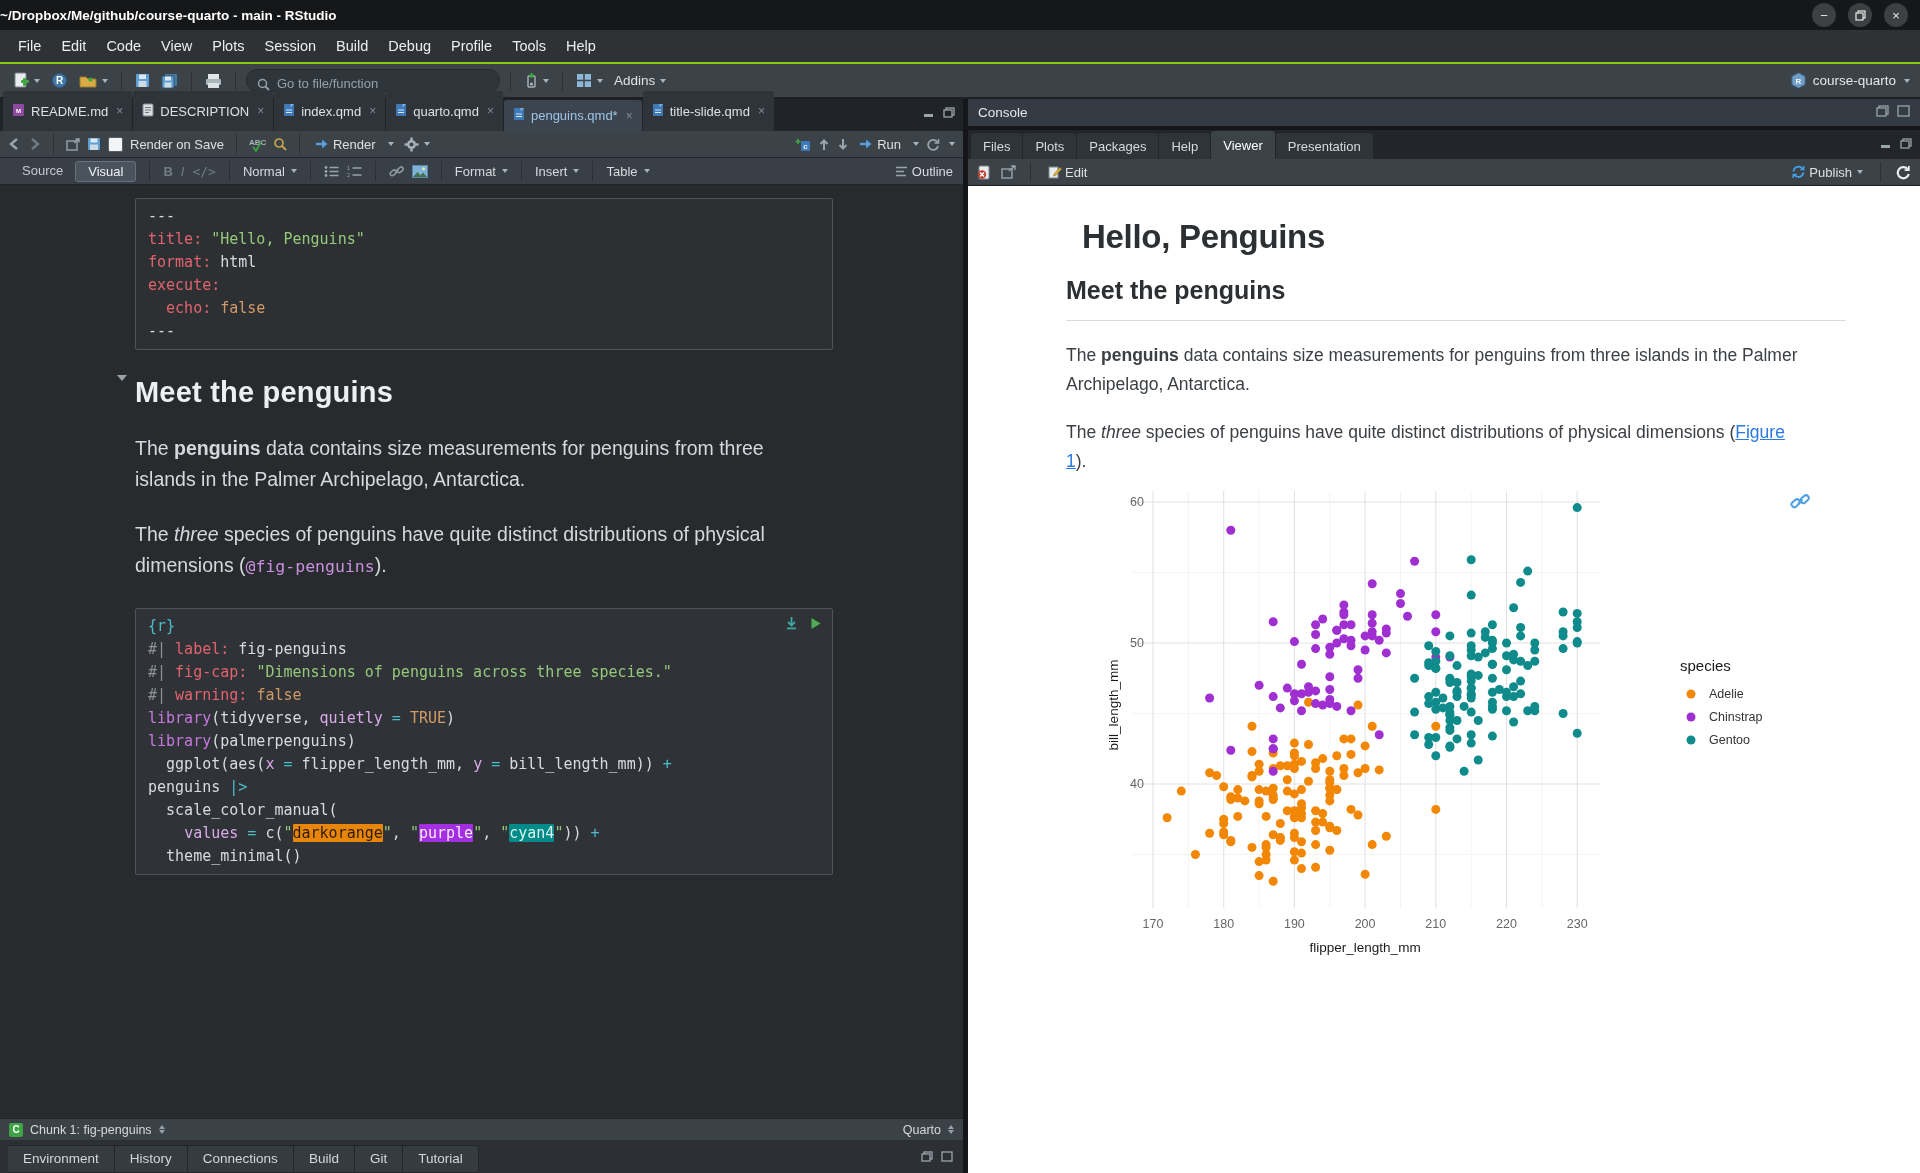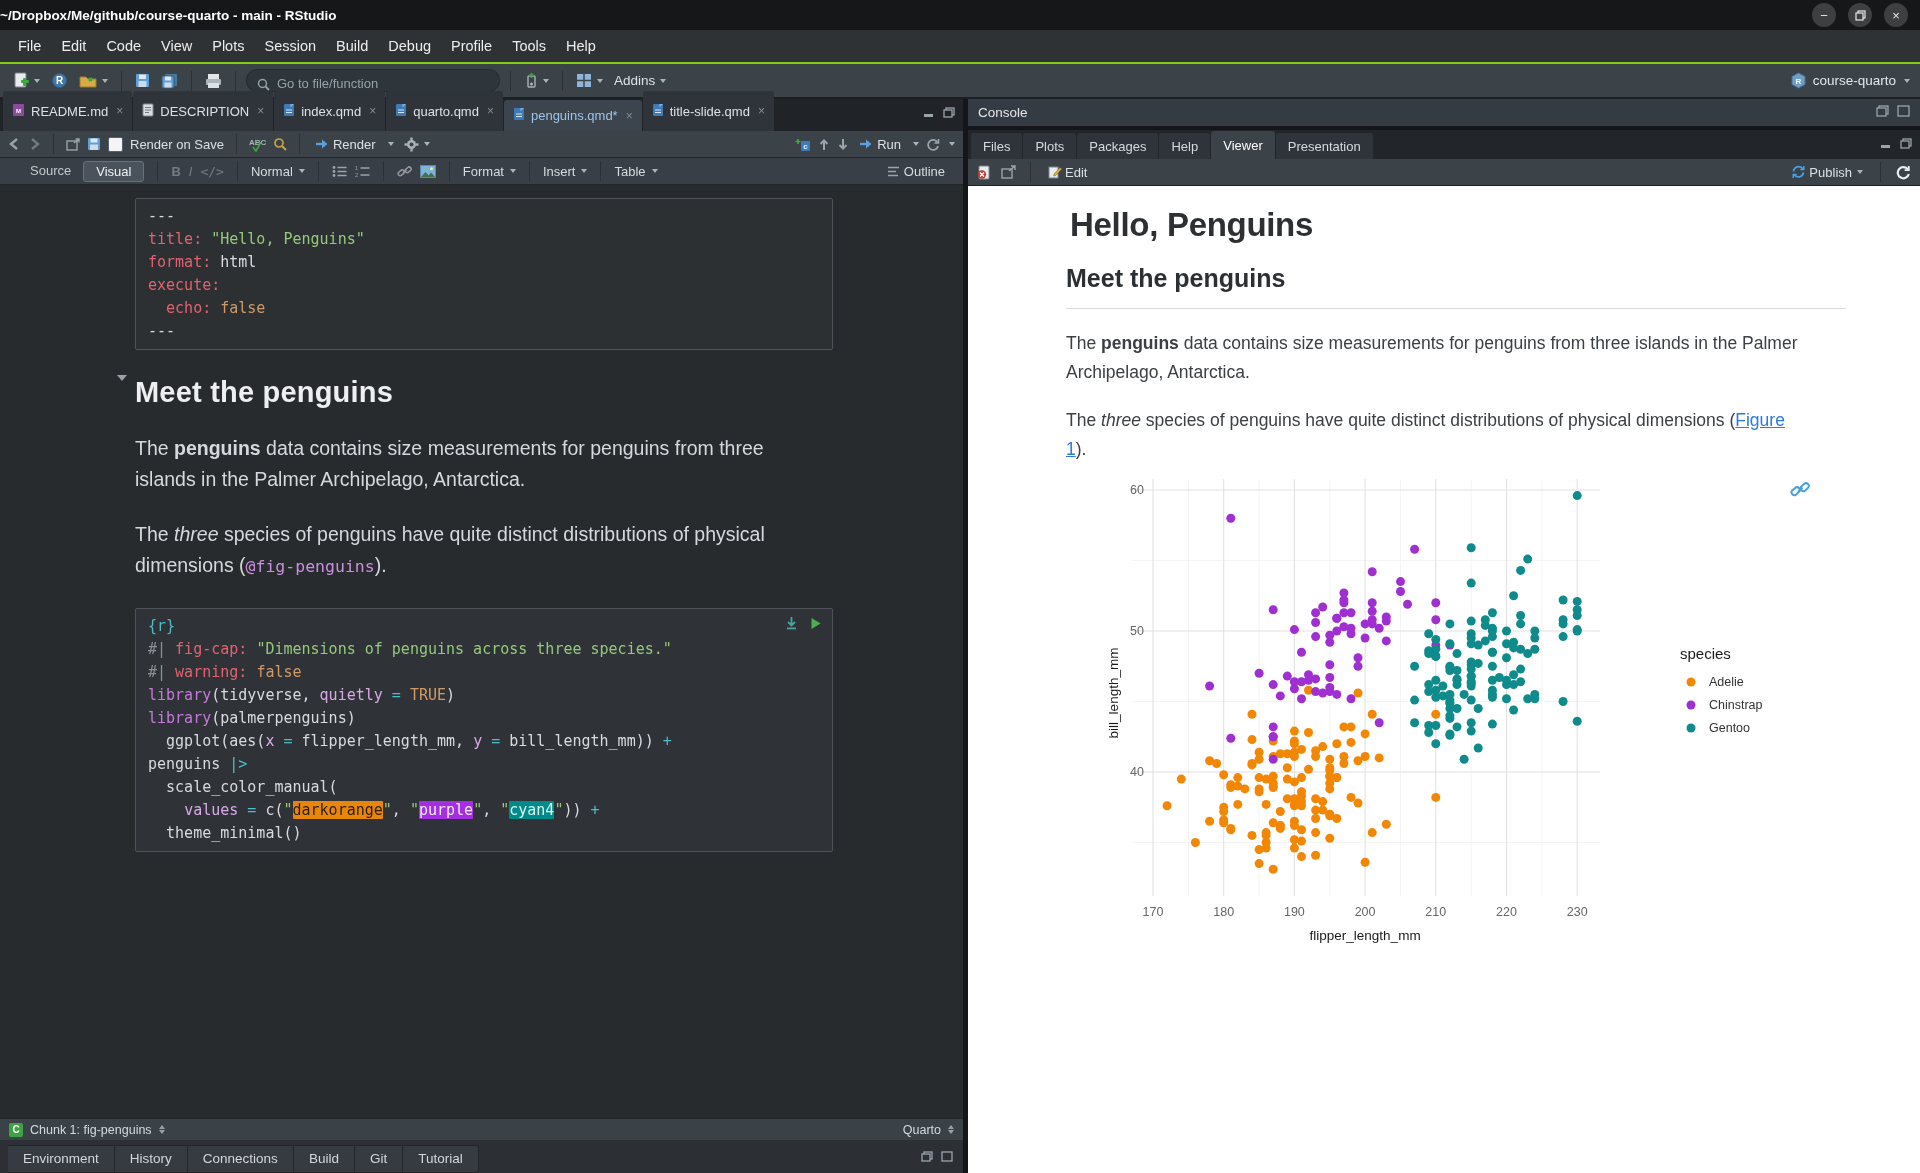--- a/index.html
+++ b/index.html
@@ -25,21 +25,21 @@
   .filetabs{height:32px;background:#202428;display:flex;align-items:flex-end;gap:1px;padding-left:3px;position:relative}
   .filetab{height:40px;background:#2e343a;border-radius:3px 3px 0 0;display:flex;align-items:center;gap:6px;padding:0 9px;font-size:13px;color:#dce0e4}
   .filetab.active{background:#3c444d;color:#9dc4e8;height:31px}
   .tabclose{color:#828c95;font-size:12px;margin-left:2px}
   .pane-winbtns{position:absolute;right:8px;top:8px;display:flex;gap:8px}
   
   .render-bar{height:26px;background:#3b4248;display:flex;align-items:center;gap:7px;padding:0 8px;border-bottom:1px solid #22262a;font-size:13px;color:#dbe0e4}
   .checkbox{width:13px;height:13px;background:#f3f5f7;border:1px solid #586069;border-radius:2px}
   .spacer{flex:1}
   
-  .visual-bar{height:26px;background:#383f46;display:flex;align-items:center;gap:8px;padding:0 18px;border-bottom:1px solid #22262a;font-size:13px;color:#d6dbdf}
+  .visual-bar{height:26px;background:#383f46;display:flex;align-items:center;gap:8px;padding:0 10px;border-bottom:1px solid #22262a;font-size:13px;color:#d6dbdf}
   .seg{display:flex}
   .segbtn{padding:2px 12px;font-size:13px;color:#c3c9ce}
   .segbtn.on{background:#4a525b;border:1px solid #69717a;border-radius:3px;color:#eef2f5}
   .fmt-dis{color:#747c83;font-size:13px}
   .fmt-dis.b{font-weight:bold}.fmt-dis.i{font-style:italic}
   .ddl{display:flex;align-items:center;gap:4px}
   
   .editor{flex:1;background:#282b2e;position:relative;overflow:hidden}
   .chev{position:absolute;left:117px;top:190px;width:0;height:0;border-left:5px solid transparent;border-right:5px solid transparent;border-top:6px solid #9aa2a9}
   .codebox{box-sizing:border-box;margin-left:135px;width:698px;border:1px solid #4d5359;border-radius:2px;background:#2c3033;padding:6px 12px;font-family:"DejaVu Sans Mono",monospace;font-size:15px;line-height:23px;position:relative}
@@ -69,21 +69,21 @@
   .bt-winbtns{position:absolute;right:10px;top:11px;display:flex;gap:8px}
   
   .console-bar{height:27px;background:#343b42;display:flex;align-items:center;padding:0 10px;font-size:13.5px;color:#e4e8eb;border-bottom:4px solid #141619;position:relative}
   .cb-winbtns{position:absolute;right:10px;top:6px;display:flex;gap:8px}
   .pane-tabs{height:29px;background:#22262a;display:flex;align-items:flex-end;gap:1px;padding-left:3px;position:relative}
   .ptab{height:26px;display:flex;align-items:center;padding:0 12px;background:#2e343a;border-radius:3px 3px 0 0;color:#d5dade;font-size:13px}
   .ptab.active{background:#3b4248;color:#ffffff;height:28px}
   .pt-winbtns{position:absolute;right:8px;top:8px;display:flex;gap:8px}
   .viewer-toolbar{height:26px;background:#3b4248;display:flex;align-items:center;gap:9px;padding:0 9px;border-bottom:1px solid #1d2023;font-size:13px;color:#dbe0e4}
   .viewer-content{flex:1;background:#ffffff;padding:16px 0 0 98px;position:relative;color:#3c4044;overflow:hidden}
-  .doc-h1{font-size:33px;font-weight:bold;color:#2d3033;margin:4px;letter-spacing:-.3px}
+  .doc-h1{font-size:33px;font-weight:bold;color:#2d3033;margin:16px;letter-spacing:-.3px}
   .doc-h2{font-size:25px;font-weight:bold;color:#2d3033;margin:20px 0 0 0;padding-bottom:15px;border-bottom:1px solid #d9dcdf;width:780px}
   .doc-p{margin:20px 0 0 0;width:740px;font-size:17.5px;line-height:28.5px}
   .doc-link{color:#2a7ae2;text-decoration:underline}
   .figure{position:relative;width:760px;margin:16px 0 0 42px;height:472px}
   .fig-link{position:absolute;left:682px;top:2px}
   .doc-caption{margin:14px 0 0 0;color:#5d6873;font-size:15.5px}
   svg text{font-family:"Liberation Sans",sans-serif}
 </style>
 </head>
 <body>
@@ -420,20 +420,21 @@
         <div class="chunk-icons">
           <svg width="13" height="14">
               <path d="M6.5 1 v8 M3 6 l3.5 3.5 L10 6" fill="none" stroke="#3fa8a0" stroke-width="1.8"></path>
               <rect x="2" y="11.5" width="9" height="1.8" fill="#3fa8a0"></rect>
             </svg>
           <svg width="12" height="13">
               <path d="M1.5 1 l9 5.5 -9 5.5 z" fill="#4fae51"></path>
             </svg>
         </div>
       <div class="cline"><span class="c-cy">{r}</span></div>
+          <div class="cline"><span class="c-cm">#| </span><span class="c-key">label:</span><span class="c-pl"> fig-penguins</span></div>
           <div class="cline"><span class="c-cm">#| </span><span class="c-key">fig-cap:</span><span class="c-pl"> </span><span class="c-str">"Dimensions of penguins across three species."</span></div>
           <div class="cline"><span class="c-cm">#| </span><span class="c-key">warning:</span><span class="c-pl"> </span><span class="c-bool">false</span></div>
           <div class="cline"><span class="c-fn">library</span><span class="c-pl">(tidyverse, </span><span class="c-par">quietly</span><span class="c-pl"> </span><span class="c-cy">=</span><span class="c-pl"> </span><span class="c-bool">TRUE</span><span class="c-pl">)</span></div>
           <div class="cline"><span class="c-fn">library</span><span class="c-pl">(palmerpenguins)</span></div>
           <div class="cline"><span class="c-pl">  ggplot(aes(</span><span class="c-par">x</span><span class="c-pl"> </span><span class="c-cy">=</span><span class="c-pl"> flipper_length_mm, </span><span class="c-par">y</span><span class="c-pl"> </span><span class="c-cy">=</span><span class="c-pl"> bill_length_mm)) </span><span class="c-cy">+</span></div>
           <div class="cline"><span class="c-pl">penguins </span><span class="c-cy">|&gt;</span></div>
           <div class="cline"><span class="c-pl">  scale_color_manual(</span></div>
           <div class="cline"><span class="c-pl">    </span><span class="c-par">values</span><span class="c-pl"> </span><span class="c-cy">=</span><span class="c-pl"> c(</span><span class="c-str">"</span><span class="c-hlo">darkorange</span><span class="c-str">"</span><span class="c-pl">, </span><span class="c-str">"</span><span class="c-hlp">purple</span><span class="c-str">"</span><span class="c-pl">, </span><span class="c-str">"</span><span class="c-hlt">cyan4</span><span class="c-str">"</span><span class="c-pl">)) </span><span class="c-cy">+</span></div>
           <div class="cline"><span class="c-pl">  theme_minimal()</span></div>
         </div>

